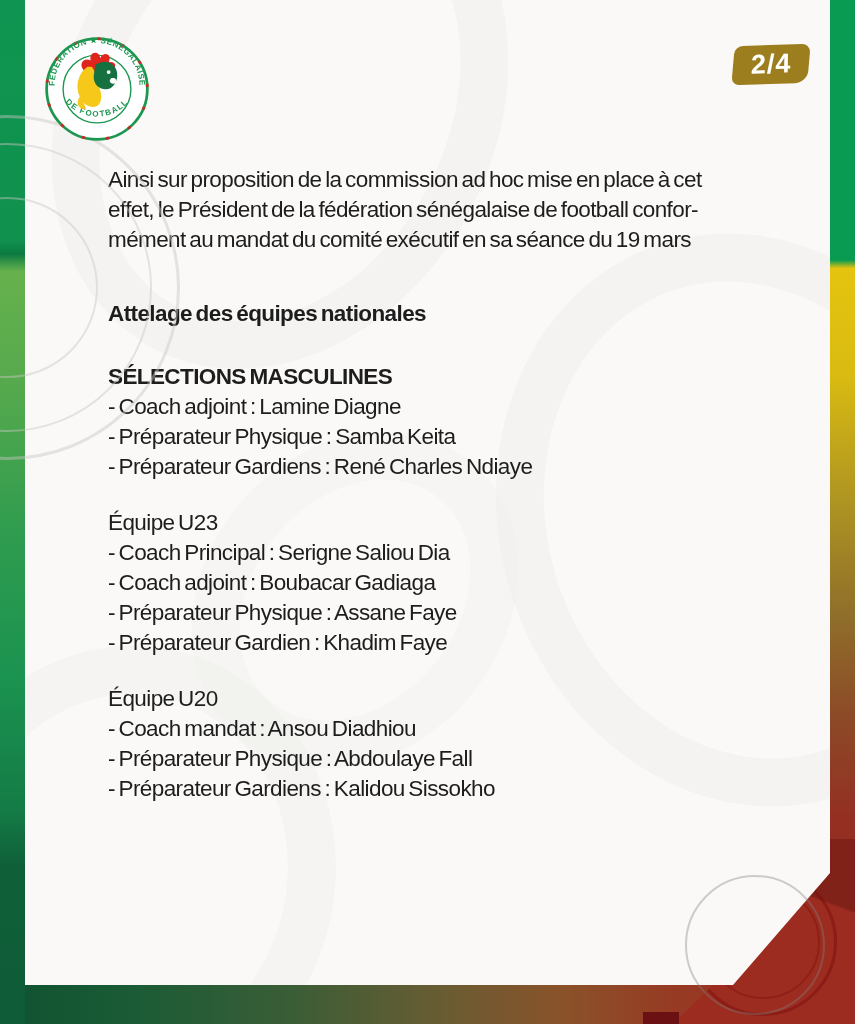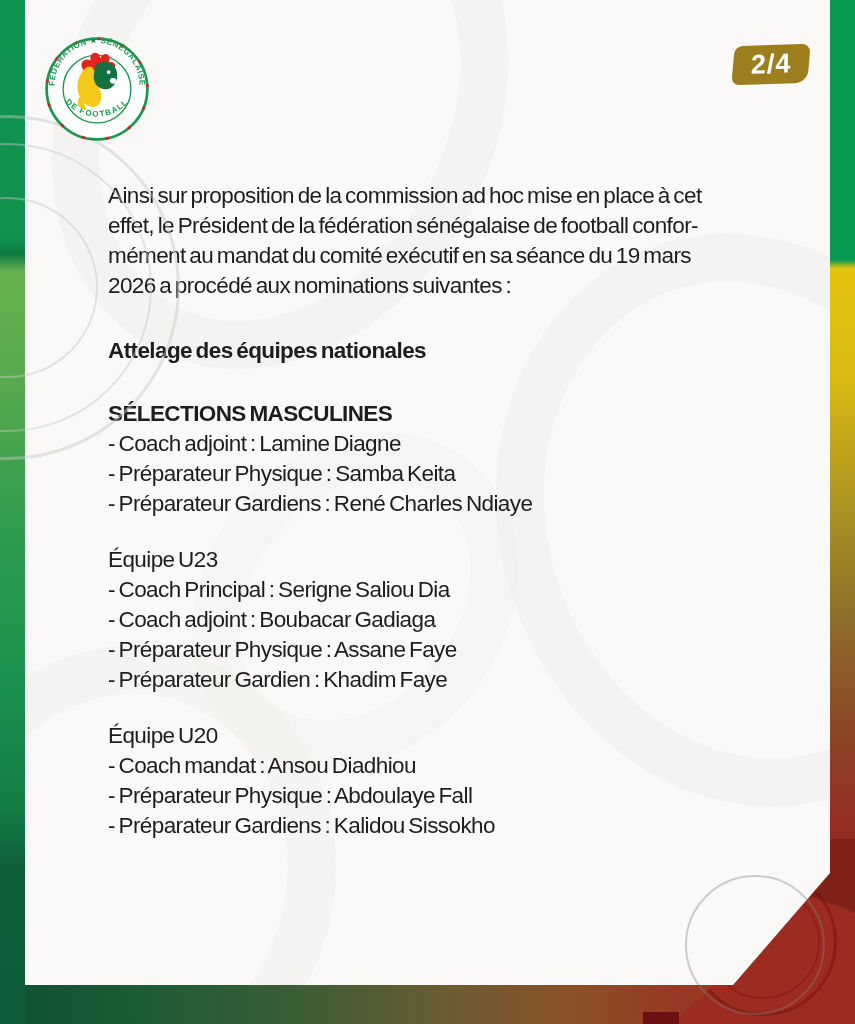--- a/index.html
+++ b/index.html
@@ -73,27 +73,27 @@
     transform:rotate(-2deg) skewX(-7deg);
     display:flex; align-items:center; justify-content:center;
   }
   .page-badge span {
     color:#ffffff; font-weight:bold; font-size:27px; letter-spacing:1px;
     transform:skewX(4deg); font-family:"Liberation Sans", sans-serif;
   }
 
   
   .content {
-    position:absolute; left:83px; top:16px; right:30px; z-index:4;
+    position:absolute; left:83px; top:0; right:30px; z-index:4;
     color:#1d1d1d; font-size:22.5px; letter-spacing:-0.6px; word-spacing:-2px;
   }
   .ln { line-height:30px; white-space:nowrap; }
   .b  { font-weight:700; }
   .intro       { margin-top:165px; }
-  .h-attelage  { margin-top:35px; }
+  .h-attelage  { margin-top:44px; }
   .h-selections{ margin-top:33px; }
   .team-gap    { margin-top:26px; }
 </style>
 </head>
 <body>
 
 <div class="poster">
 
   <div class="corner-red">
     <div class="corner-stamp">
@@ -106,21 +106,20 @@
     <div class="swirl sw1"></div>
     <div class="swirl sw2"></div>
     <div class="swirl sw3"></div>
     <div class="swirl sw4"></div>
 
     <div class="content">
       <div class="intro">
         <div class="ln">Ainsi sur proposition de la commission ad hoc mise en place à cet</div>
         <div class="ln">effet, le Président de la fédération sénégalaise de football confor-</div>
         <div class="ln">mément au mandat du comité exécutif en sa séance du 19 mars</div>
-        <div class="ln">2026 a procédé aux nominations suivantes :</div>
       </div>
 
       <div class="ln b h-attelage">Attelage des équipes nationales</div>
 
       <div class="ln b h-selections">SÉLECTIONS MASCULINES</div>
 
       <div>
         <div class="ln">- Coach adjoint : Lamine Diagne</div>
         <div class="ln">- Préparateur Physique : Samba Keita</div>
         <div class="ln">- Préparateur Gardiens : René Charles Ndiaye</div>

